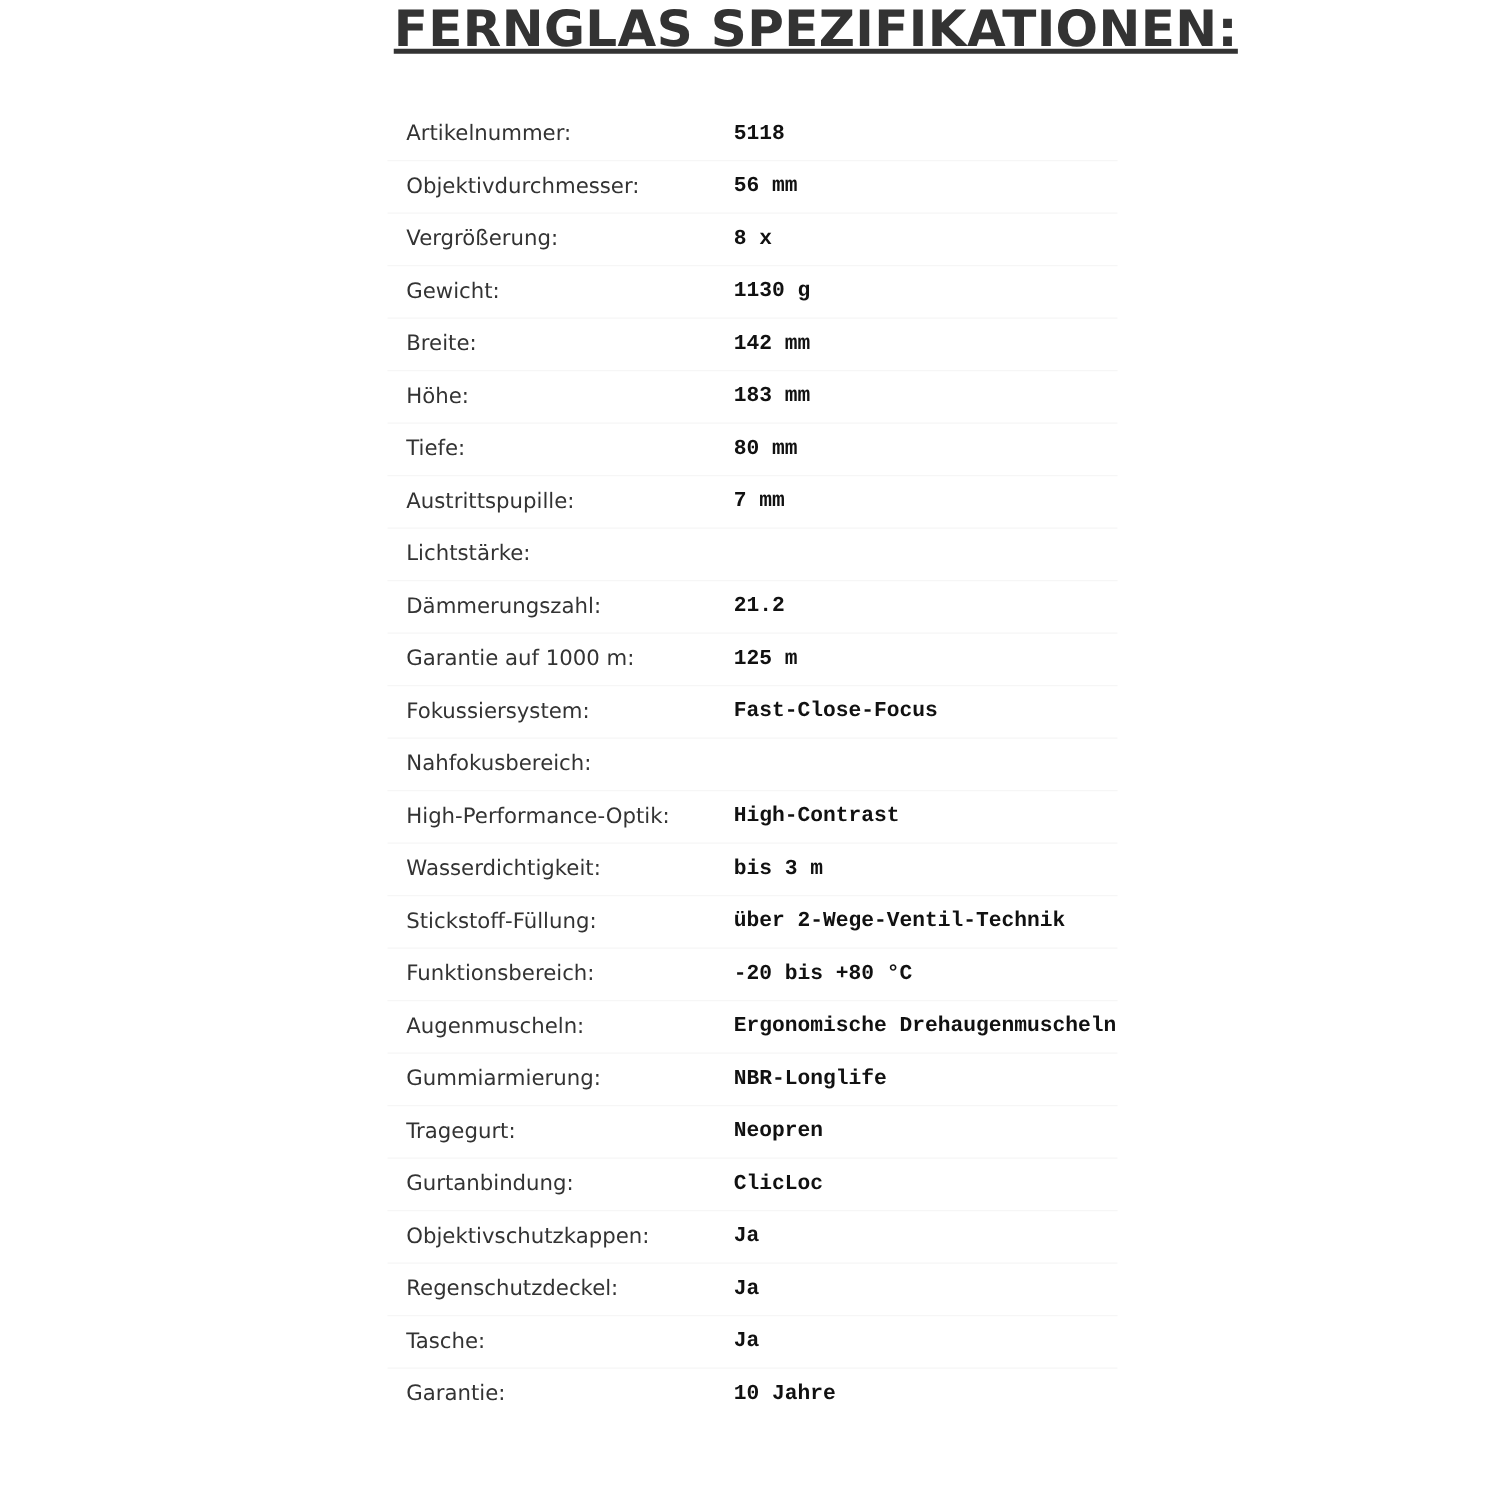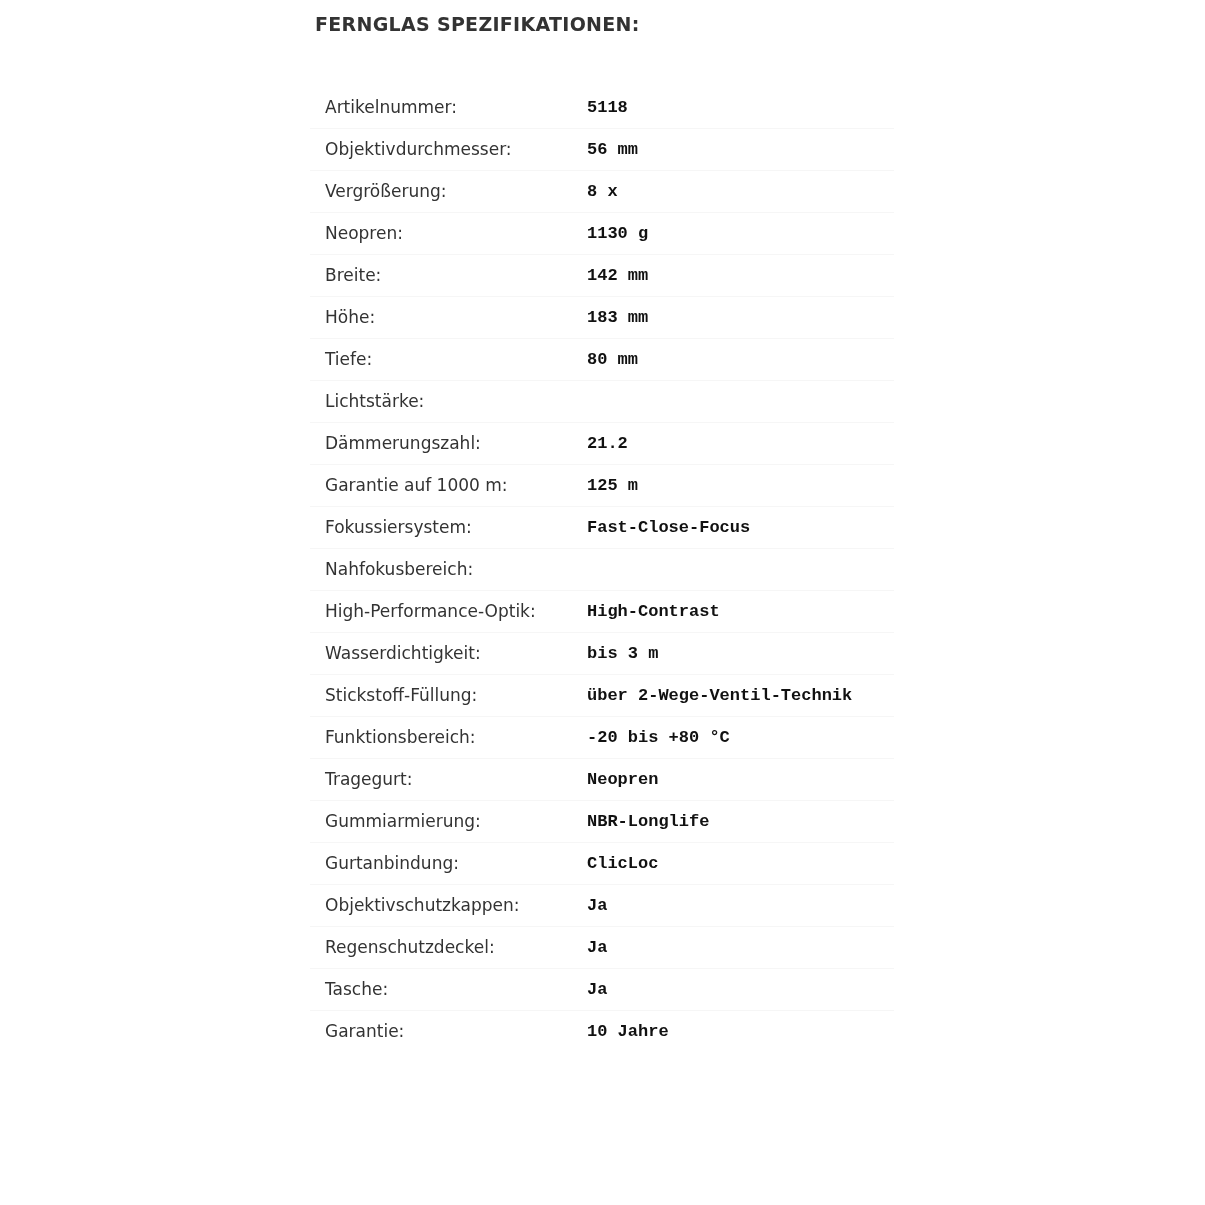--- a/index.html
+++ b/index.html
@@ -12,26 +12,27 @@
     font-family: "DejaVu Sans", "Liberation Sans", sans-serif;
   }
   .content {
     position: absolute;
     left: 310px;
     top: 6px;
     width: 584px;
   }
   .page-title {
     margin: 0 0 0 5px;
-    font-size: 19px;
+    font-size: 40px;
     line-height: 36px;
     font-weight: bold;
     color: var(--title-color, #333333);
     letter-spacing: 0.3px;
     white-space: nowrap;
+    text-decoration: underline;
   }
   .spec-table {
     margin-top: 45px;
     width: 100%;
   }
   .spec-row {
     display: flex;
     padding: 11px 0 11px 15px;
     line-height: 19px;
     border-top: 1px solid var(--separator-color, #f6f6f6);
@@ -70,39 +71,43 @@
     <div class="spec-label">Objektivdurchmesser:</div>
     <div class="spec-value">56 mm</div>
   </div>
 
   <div class="spec-row">
     <div class="spec-label">Vergrößerung:</div>
     <div class="spec-value">8 x</div>
   </div>
 
   <div class="spec-row">
-    <div class="spec-label">Neopren:</div>
+    <div class="spec-label">Gewicht:</div>
     <div class="spec-value">1130 g</div>
   </div>
 
   <div class="spec-row">
     <div class="spec-label">Breite:</div>
     <div class="spec-value">142 mm</div>
   </div>
 
   <div class="spec-row">
     <div class="spec-label">Höhe:</div>
     <div class="spec-value">183 mm</div>
   </div>
 
   <div class="spec-row">
     <div class="spec-label">Tiefe:</div>
     <div class="spec-value">80 mm</div>
   </div>
 
+  <div class="spec-row">
+    <div class="spec-label">Austrittspupille:</div>
+    <div class="spec-value">7 mm</div>
+  </div>
 
   <div class="spec-row">
     <div class="spec-label">Lichtstärke:</div>
   </div>
 
   <div class="spec-row">
     <div class="spec-label">Dämmerungszahl:</div>
     <div class="spec-value">21.2</div>
   </div>
 
@@ -133,29 +138,33 @@
   <div class="spec-row">
     <div class="spec-label">Stickstoff-Füllung:</div>
     <div class="spec-value">über 2-Wege-Ventil-Technik</div>
   </div>
 
   <div class="spec-row">
     <div class="spec-label">Funktionsbereich:</div>
     <div class="spec-value">-20 bis +80 °C</div>
   </div>
 
-
   <div class="spec-row">
-    <div class="spec-label">Tragegurt:</div>
-    <div class="spec-value">Neopren</div>
+    <div class="spec-label">Augenmuscheln:</div>
+    <div class="spec-value">Ergonomische Drehaugenmuscheln</div>
   </div>
 
   <div class="spec-row">
     <div class="spec-label">Gummiarmierung:</div>
     <div class="spec-value">NBR-Longlife</div>
+  </div>
+
+  <div class="spec-row">
+    <div class="spec-label">Tragegurt:</div>
+    <div class="spec-value">Neopren</div>
   </div>
 
   <div class="spec-row">
     <div class="spec-label">Gurtanbindung:</div>
     <div class="spec-value">ClicLoc</div>
   </div>
 
   <div class="spec-row">
     <div class="spec-label">Objektivschutzkappen:</div>
     <div class="spec-value">Ja</div>

